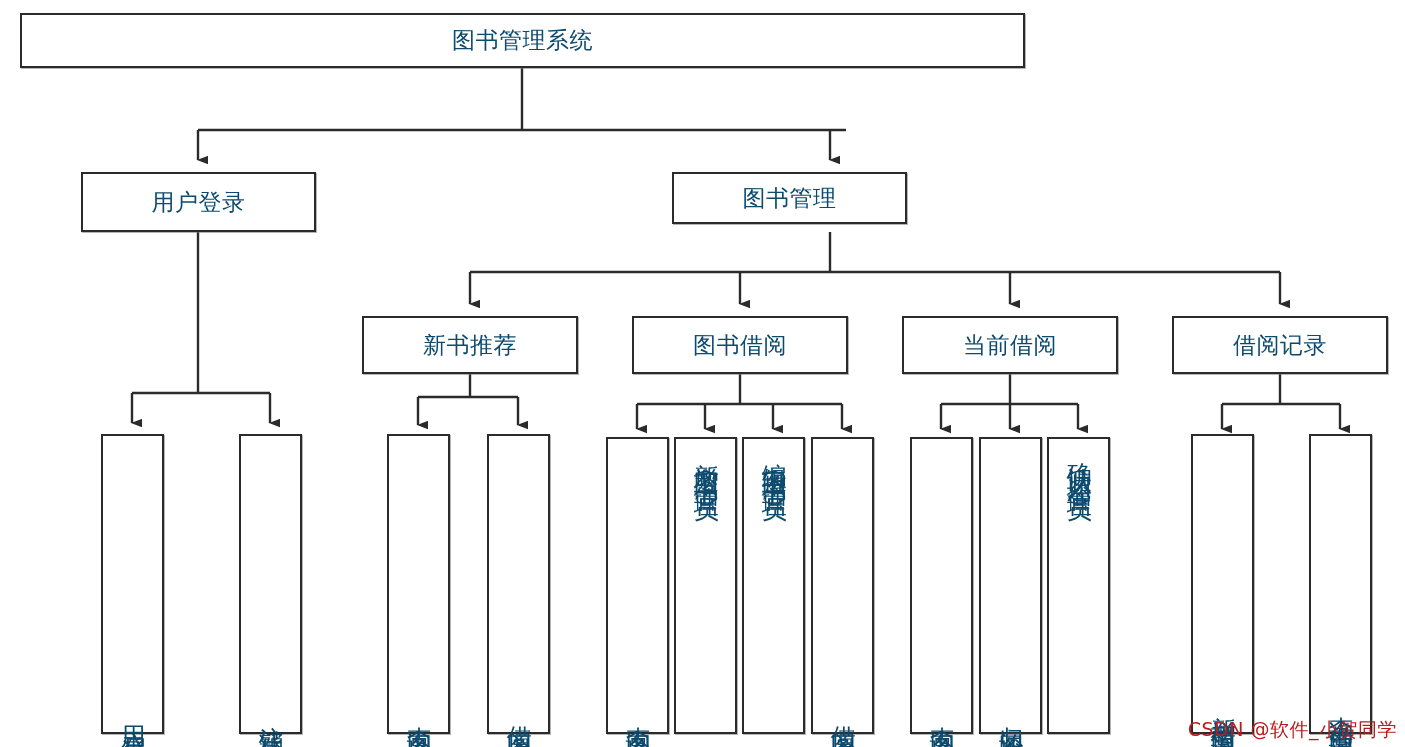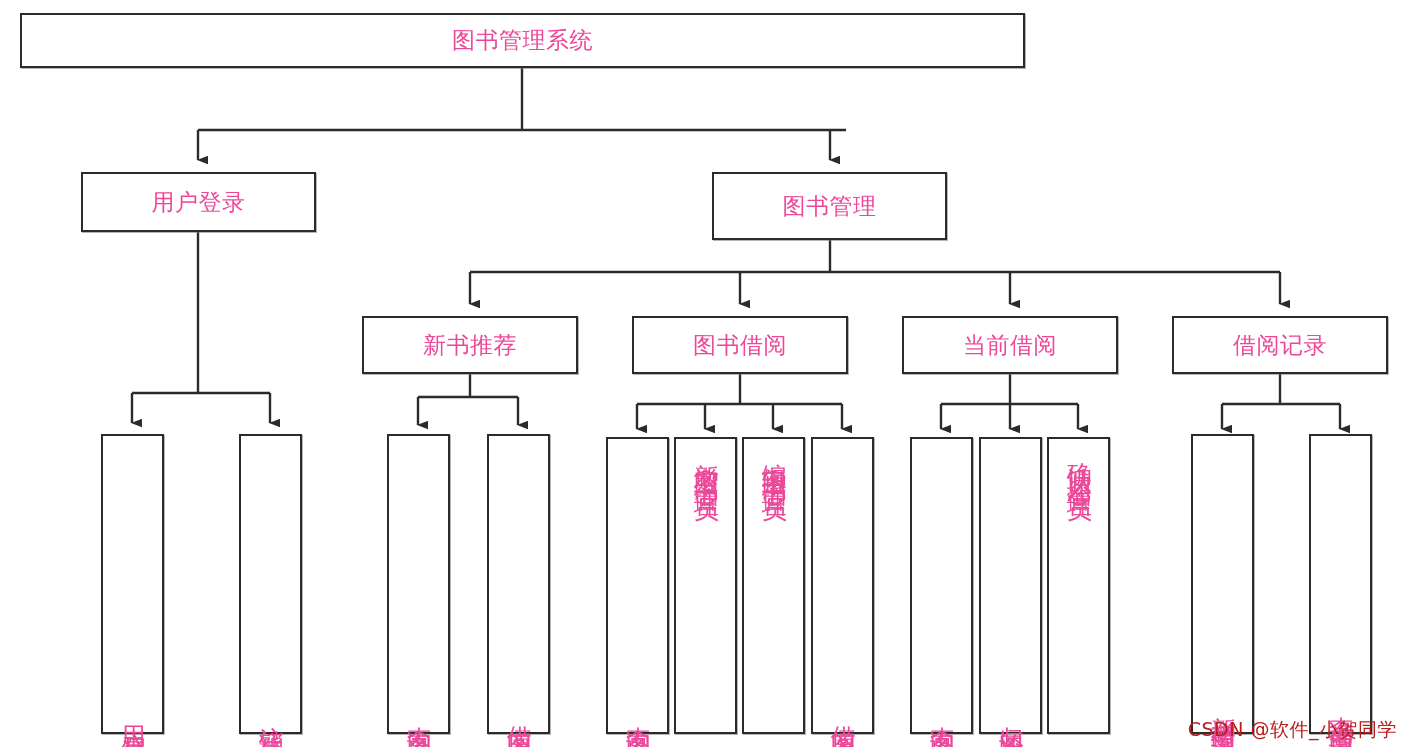--- a/index.html
+++ b/index.html
@@ -28,21 +28,21 @@
   }
   .node {
     position: absolute;
     box-sizing: border-box;
     background: #ffffff;
     border: 2px solid #2b2b2b;
     box-shadow: 1px 1px 0 rgba(120,120,120,0.55);
     display: flex;
     align-items: center;
     justify-content: center;
-    color: #ec4899;
+    color: #0c4a6e;
     z-index: 2;
   }
   .node-label {
     display: block;
     white-space: pre;
     letter-spacing: 0.5px;
   }
   .node-root .node-label {
     font-size: 23px;
   }
@@ -134,21 +134,21 @@
     </g>
   </svg>
 
   <div class="node node-root" style="left:20px; top:13px; width:1005px; height:55px;">
     <span class="node-label">图书管理系统</span>
   </div>
 
   <div class="node node-l2" style="left:81px; top:172px; width:235px; height:60px;">
     <span class="node-label">用户登录</span>
   </div>
-  <div class="node node-l2" style="left:712px; top:172px; width:235px; height:68px;">
+  <div class="node node-l2" style="left:672px; top:172px; width:235px; height:52px;">
     <span class="node-label">图书管理</span>
   </div>
 
   <div class="node node-l3" style="left:362px; top:316px; width:216px; height:58px;">
     <span class="node-label">新书推荐</span>
   </div>
   <div class="node node-l3" style="left:632px; top:316px; width:216px; height:58px;">
     <span class="node-label">图书借阅</span>
   </div>
   <div class="node node-l3" style="left:902px; top:316px; width:216px; height:58px;text-align:right;">

